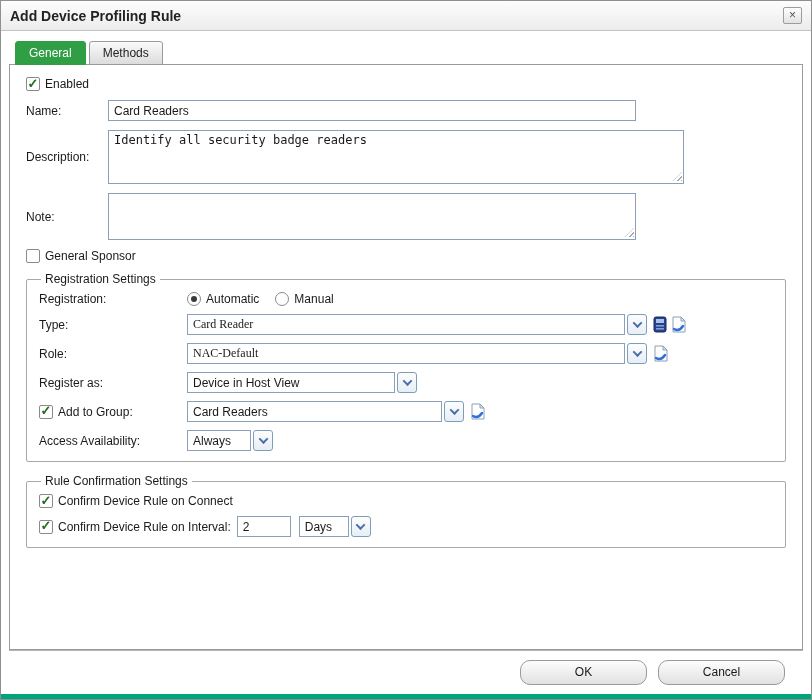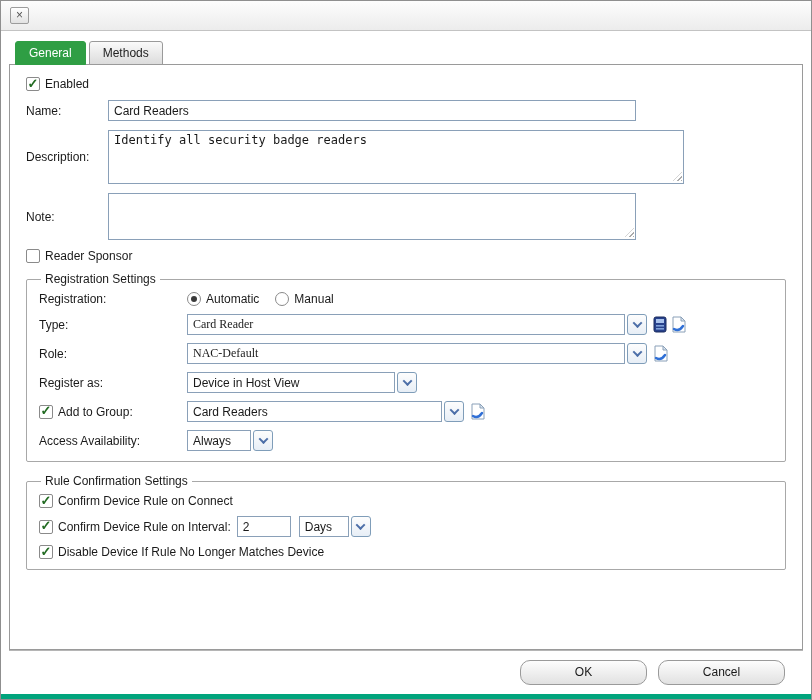--- a/index.html
+++ b/index.html
@@ -89,20 +89,21 @@
          background:linear-gradient(#fdfdfd,#e1e1e1); color:#1a1a1a; text-align:center; line-height:23px;
          cursor:pointer; }
   .bottom-strip { flex:0 0 5px; background:#00a47c; }
 </style>
 </head>
 <body>
 
 <div class="dialog">
 
   <div class="titlebar">
+    <span class="title">Add Device Profiling Rule</span>
     <span class="close-btn">×</span>
   </div>
 
   <div class="body">
 
     <div class="tabs">
       <div class="tab active">General</div>
       <div class="tab">Methods</div>
     </div>
 
@@ -129,21 +130,21 @@
       <div class="row">
         <span class="lbl label-col">Note:</span>
         <span class="ta-wrap">
           <textarea class="note-ta" style=""></textarea>
           <span class="grip"></span>
         </span>
       </div>
 
       <div class="row">
         <span class="checkbox"></span>
-        <span class="lbl">Reader Sponsor</span>
+        <span class="lbl">General Sponsor</span>
       </div>
 
       <fieldset>
         <legend>Registration Settings</legend>
 
         <div class="fs-row">
           <span class="fs-label-col">Registration:</span>
           <span class="radio-item">
             <span class="radio on"></span>
             <span class="lbl">Automatic</span>
@@ -250,24 +251,20 @@
           <span class="lbl">Confirm Device Rule on Interval:</span>
           <input class="text-input interval-input" value="2" style="">
           <span class="combo">
             <span class="combo-field w-days">Days</span>
             <span class="arrow-btn">
                 <span class="chev"></span>
               </span>
           </span>
         </div>
 
-        <div class="fs-row">
-          <span class="checkbox on"></span>
-          <span class="lbl">Disable Device If Rule No Longer Matches Device</span>
-        </div>
       </fieldset>
 
     </div>
   </div>
 
   <div class="footer">
     <div class="btn">OK</div>
     <div class="btn">Cancel</div>
   </div>
 

